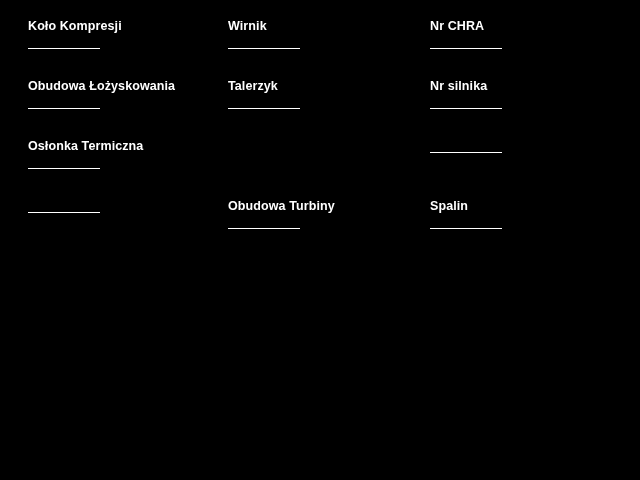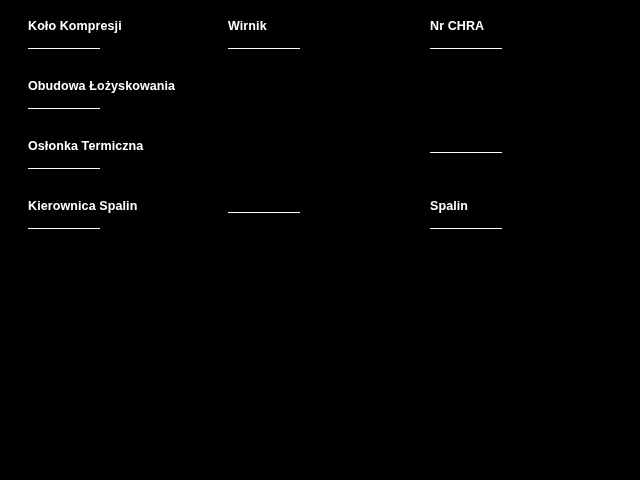--- a/index.html
+++ b/index.html
@@ -62,34 +62,42 @@
   </div>
   <div class="field col-0 row-2">
     <span class="field-label">Osłonka Termiczna</span>
     <span class="field-underline"></span>
   </div>
   <div class="field col-0 row-1">
     <span class="field-label">Obudowa Łożyskowania</span>
     <span class="field-underline"></span>
   </div>
   <div class="field col-0 row-3">
-    <span class="field-label">Kierownica Spalin</span>
     <span class="field-underline"></span>
   </div>
 
   <div class="field col-1 row-0">
     <span class="field-label">Wirnik</span>
     <span class="field-underline"></span>
   </div>
+  <div class="field col-1 row-1">
+    <span class="field-label">Talerzyk</span>
+    <span class="field-underline"></span>
+  </div>
   <div class="field col-1 row-3">
+    <span class="field-label">Obudowa Turbiny</span>
     <span class="field-underline"></span>
   </div>
 
   <div class="field col-2 row-0">
     <span class="field-label">Nr CHRA</span>
+    <span class="field-underline"></span>
+  </div>
+  <div class="field col-2 row-1">
+    <span class="field-label">Nr silnika</span>
     <span class="field-underline"></span>
   </div>
   <div class="field col-2 row-2">
     <span class="field-underline"></span>
   </div>
   <div class="field col-2 row-3">
     <span class="field-label">Spalin</span>
     <span class="field-underline"></span>
   </div>
 

